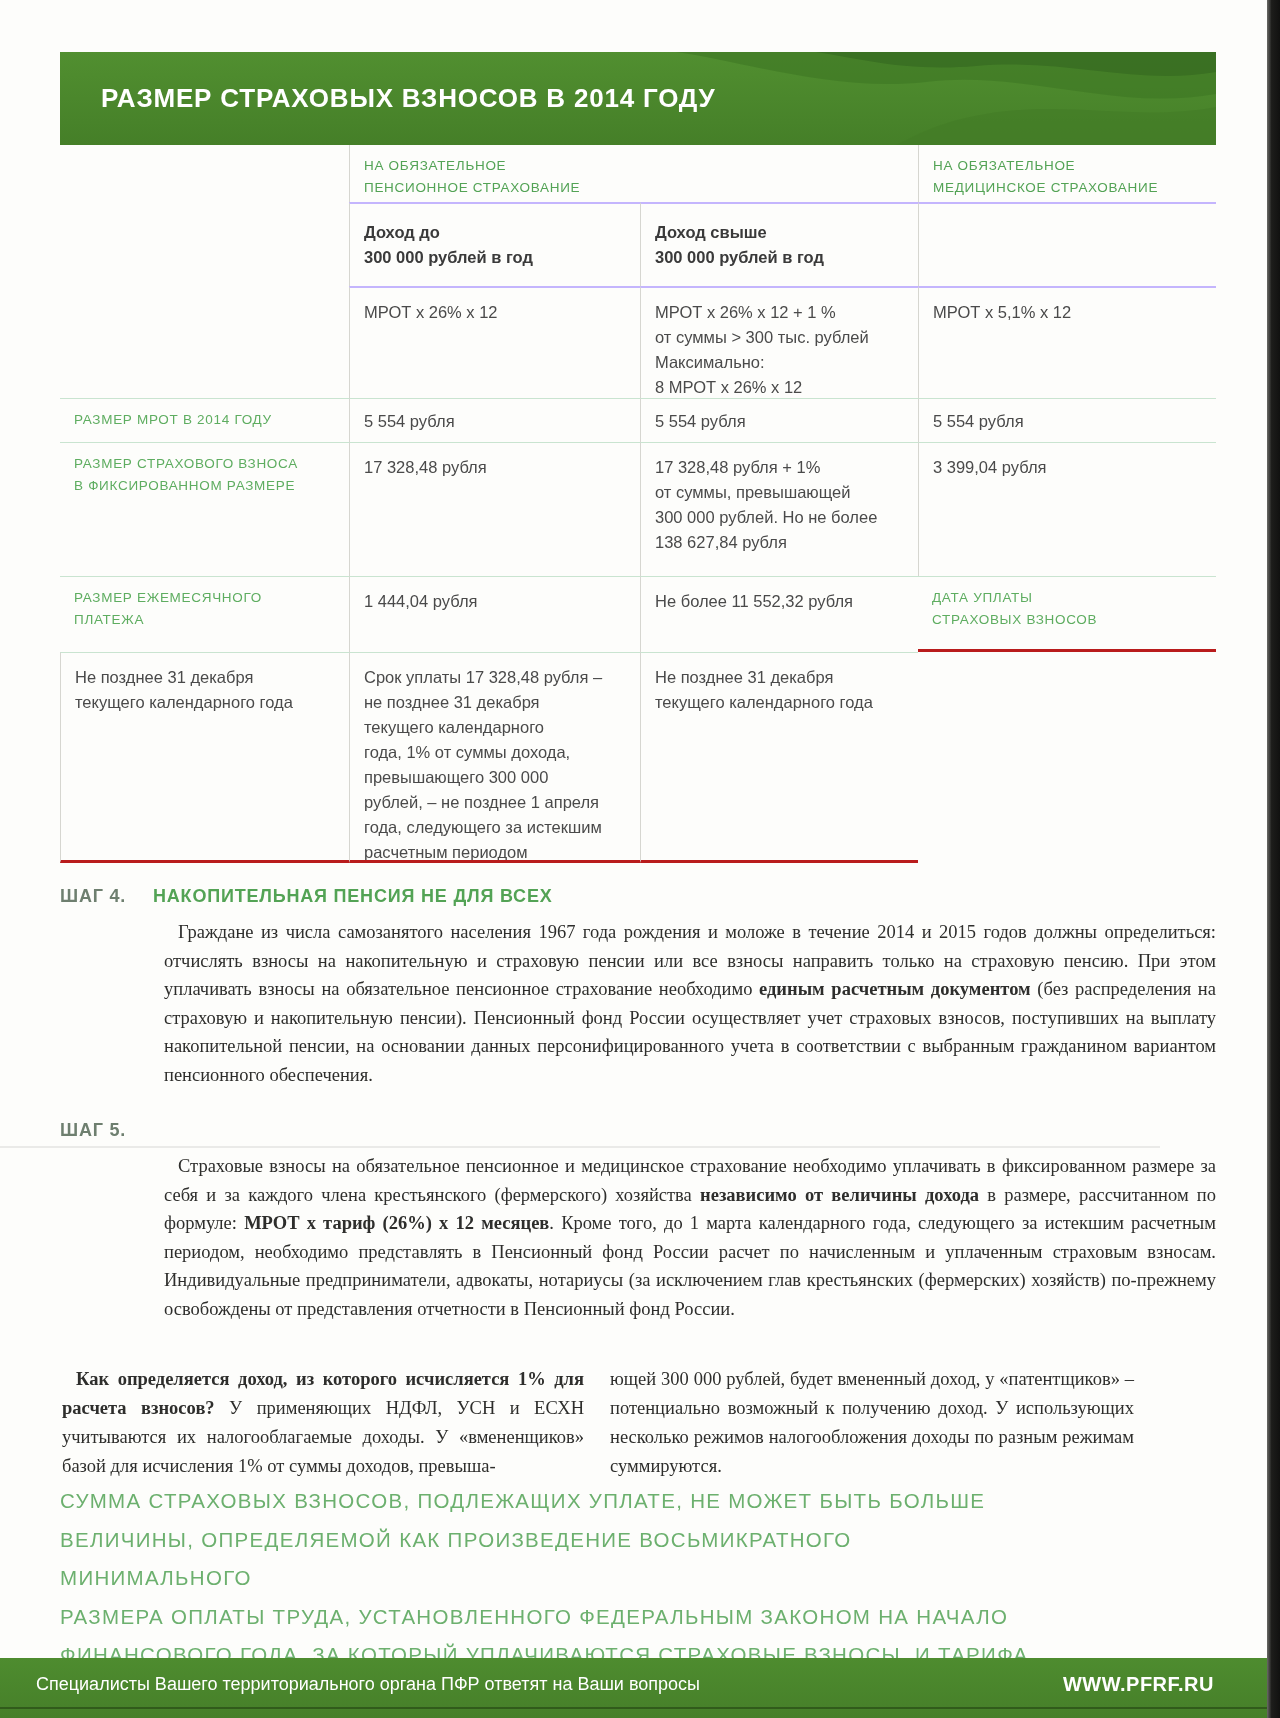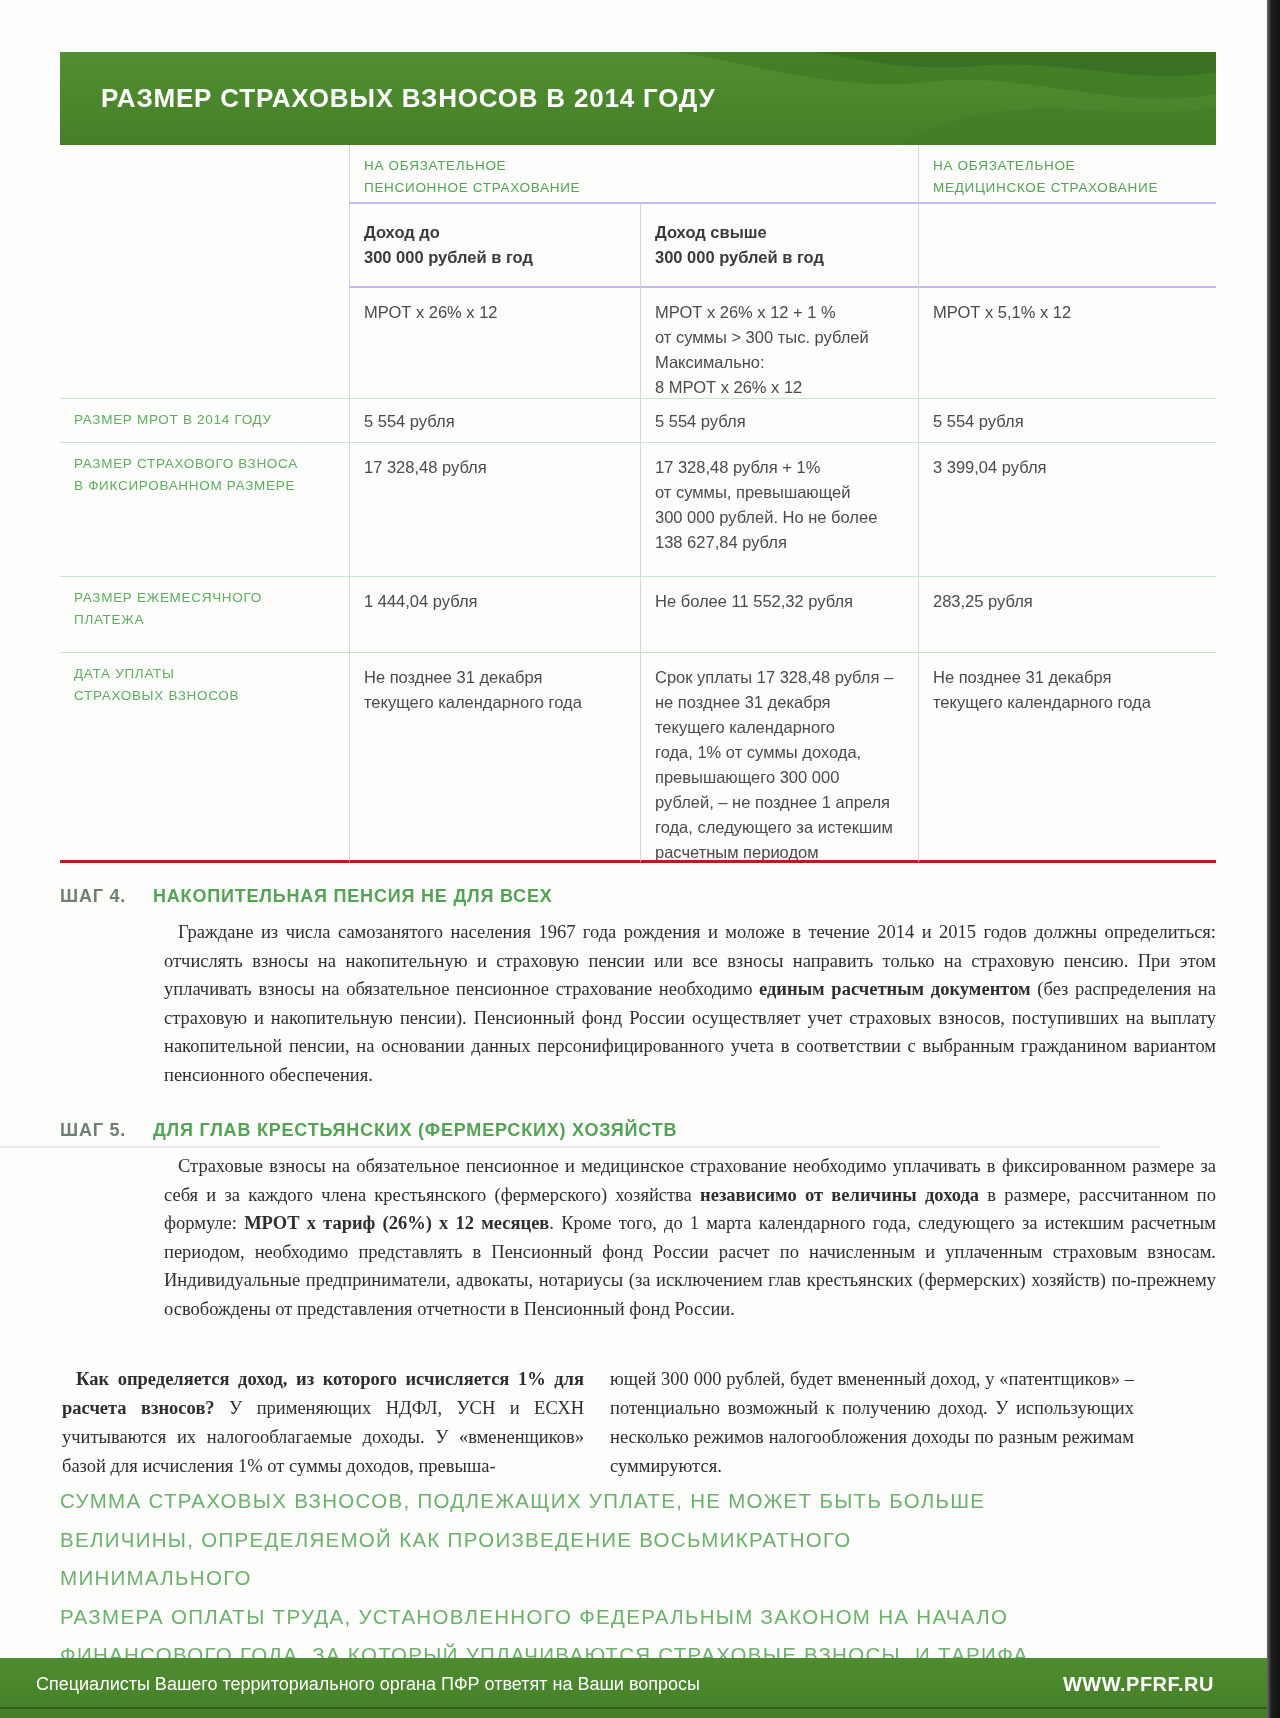--- a/index.html
+++ b/index.html
@@ -164,21 +164,20 @@
     <div class="cell bl bt-green val">17 328,48 рубля + 1%
 от суммы, превышающей
 300 000 рублей. Но не более
 138 627,84 рубля</div>
     <div class="cell bl bt-green val">3 399,04 рубля</div>
 
     <div class="cell bt-green rlabel">РАЗМЕР ЕЖЕМЕСЯЧНОГО
 ПЛАТЕЖА</div>
     <div class="cell bl bt-green val">1 444,04 рубля</div>
     <div class="cell bl bt-green val">Не более 11 552,32 рубля</div>
-    <div class="cell bl bt-green val">283,25 рубля</div>
 
     <div class="cell bt-green bb-soft rlabel">ДАТА УПЛАТЫ
 СТРАХОВЫХ ВЗНОСОВ</div>
     <div class="cell bl bt-green bb-soft val">Не позднее 31 декабря
 текущего календарного года</div>
     <div class="cell bl bt-green bb-soft val">Срок уплаты 17 328,48 рубля –
 не позднее 31 декабря
 текущего календарного
 года, 1% от суммы дохода,
 превышающего 300 000
@@ -193,21 +192,20 @@
     <div class="step-head">
       <span class="step-num">ШАГ 4.</span>
       <span class="step-title">НАКОПИТЕЛЬНАЯ ПЕНСИЯ НЕ ДЛЯ ВСЕХ</span>
     </div>
     <p class="step-par"><span>Граждане из числа самозанятого населения 1967 года рождения и моложе в течение 2014 и 2015 годов должны определиться: отчислять взносы на накопительную и страховую пенсии или все взносы направить только на страховую пенсию. При этом уплачивать взносы на обязательное пенсионное страхование необходимо </span><span class="b">единым расчетным документом</span><span> (без распределения на страховую и накопительную пенсии). Пенсионный фонд России осуществляет учет страховых взносов, поступивших на выплату накопительной пенсии, на основании данных персонифицированного учета в соответствии с выбранным гражданином вариантом пенсионного обеспечения.</span></p>
   </section>
 
   <section class="step step-5">
     <div class="step-head">
       <span class="step-num">ШАГ 5.</span>
-      <span class="step-title">ДЛЯ ГЛАВ КРЕСТЬЯНСКИХ (ФЕРМЕРСКИХ) ХОЗЯЙСТВ</span>
     </div>
     <p class="step-par"><span>Страховые взносы на обязательное пенсионное и медицинское страхование необходимо уплачивать в фиксированном размере за себя и за каждого члена крестьянского (фермерского) хозяйства </span><span class="b">независимо от величины дохода</span><span> в размере, рассчитанном по формуле: </span><span class="b">МРОТ x тариф (26%) x 12 месяцев</span><span>. Кроме того, до 1 марта календарного года, следующего за истекшим расчетным периодом, необходимо представлять в Пенсионный фонд России расчет по начисленным и уплаченным страховым взносам. Индивидуальные предприниматели, адвокаты, нотариусы (за исключением глав крестьянских (фермерских) хозяйств) по-прежнему освобождены от представления отчетности в Пенсионный фонд России.</span></p>
   </section>
 
   <div class="fold-line"></div>
 
   <section class="note">
     <p class="note-col note-left"><span class="b">Как определяется доход, из которого исчисляется 1% для расчета взносов?</span><span> У применяющих НДФЛ, УСН и ЕСХН учитываются их налогооблагаемые доходы. У «вмененщиков» базой для исчисления 1% от суммы доходов, превыша-</span></p>
     <p class="note-col note-right">ющей 300 000 рублей, будет вмененный доход, у «патентщиков» – потенциально возможный к получению доход. У использующих несколько режимов налогообложения доходы по разным режимам суммируются.</p>
   </section>

